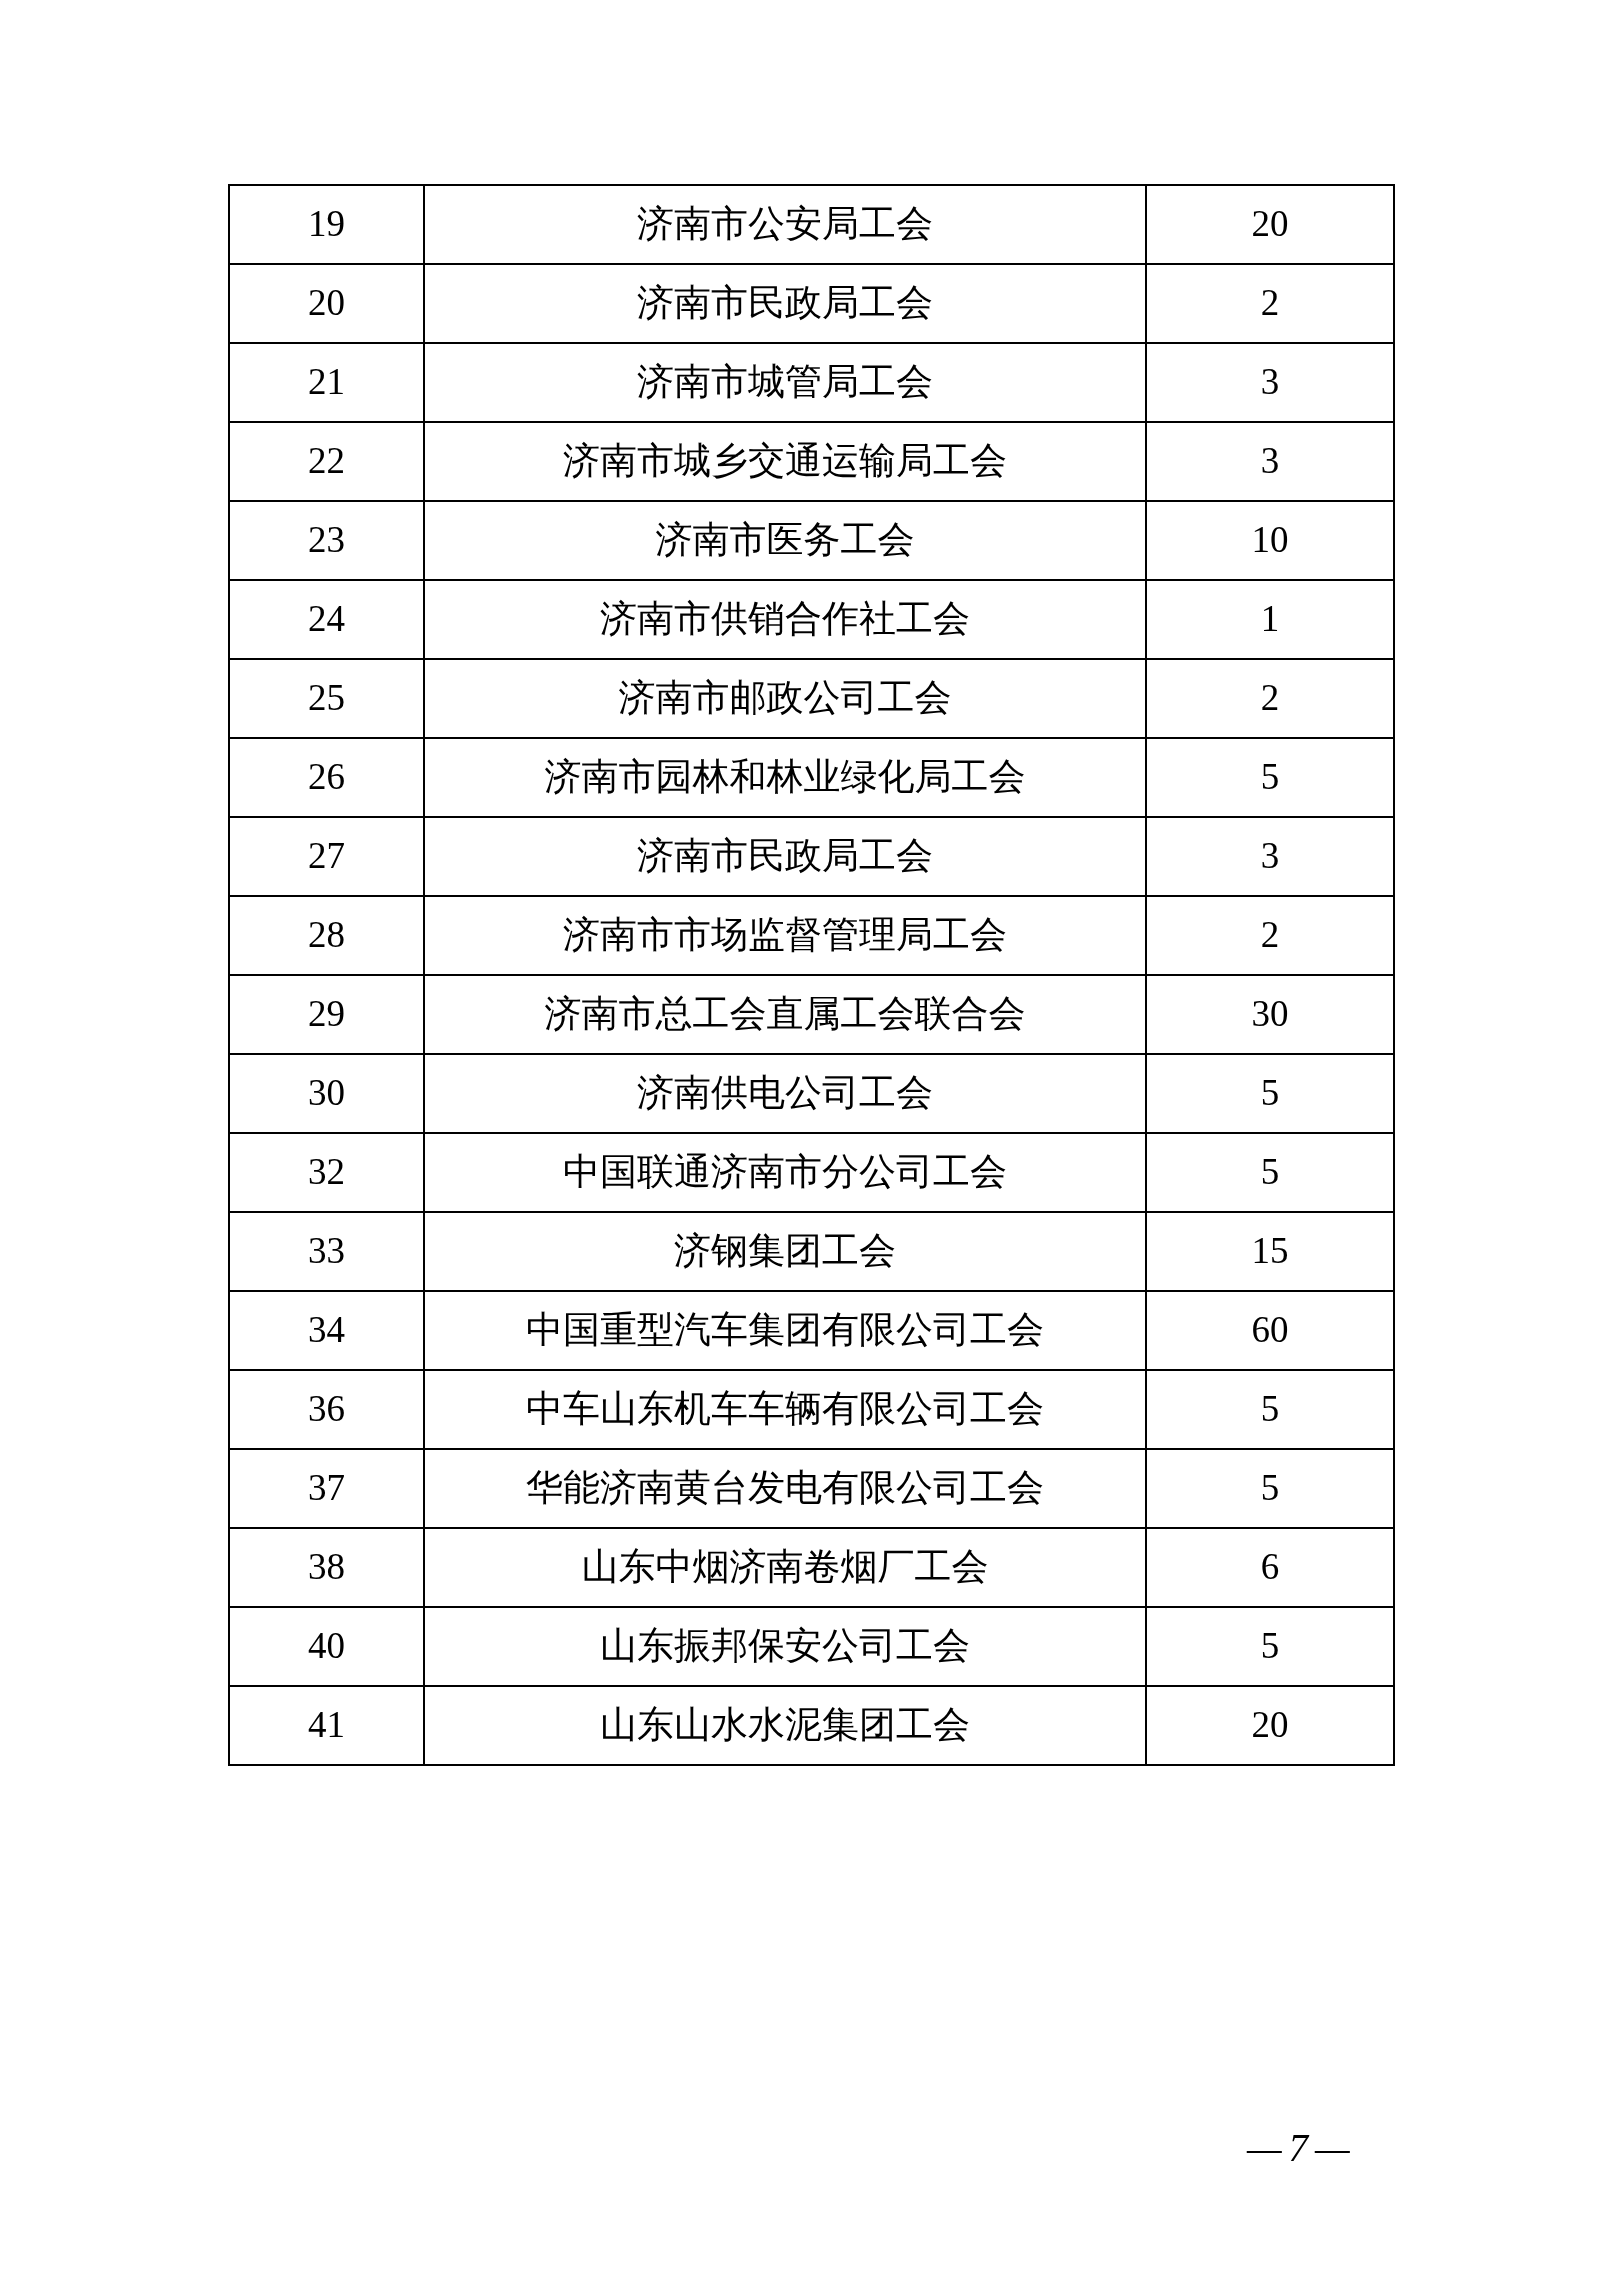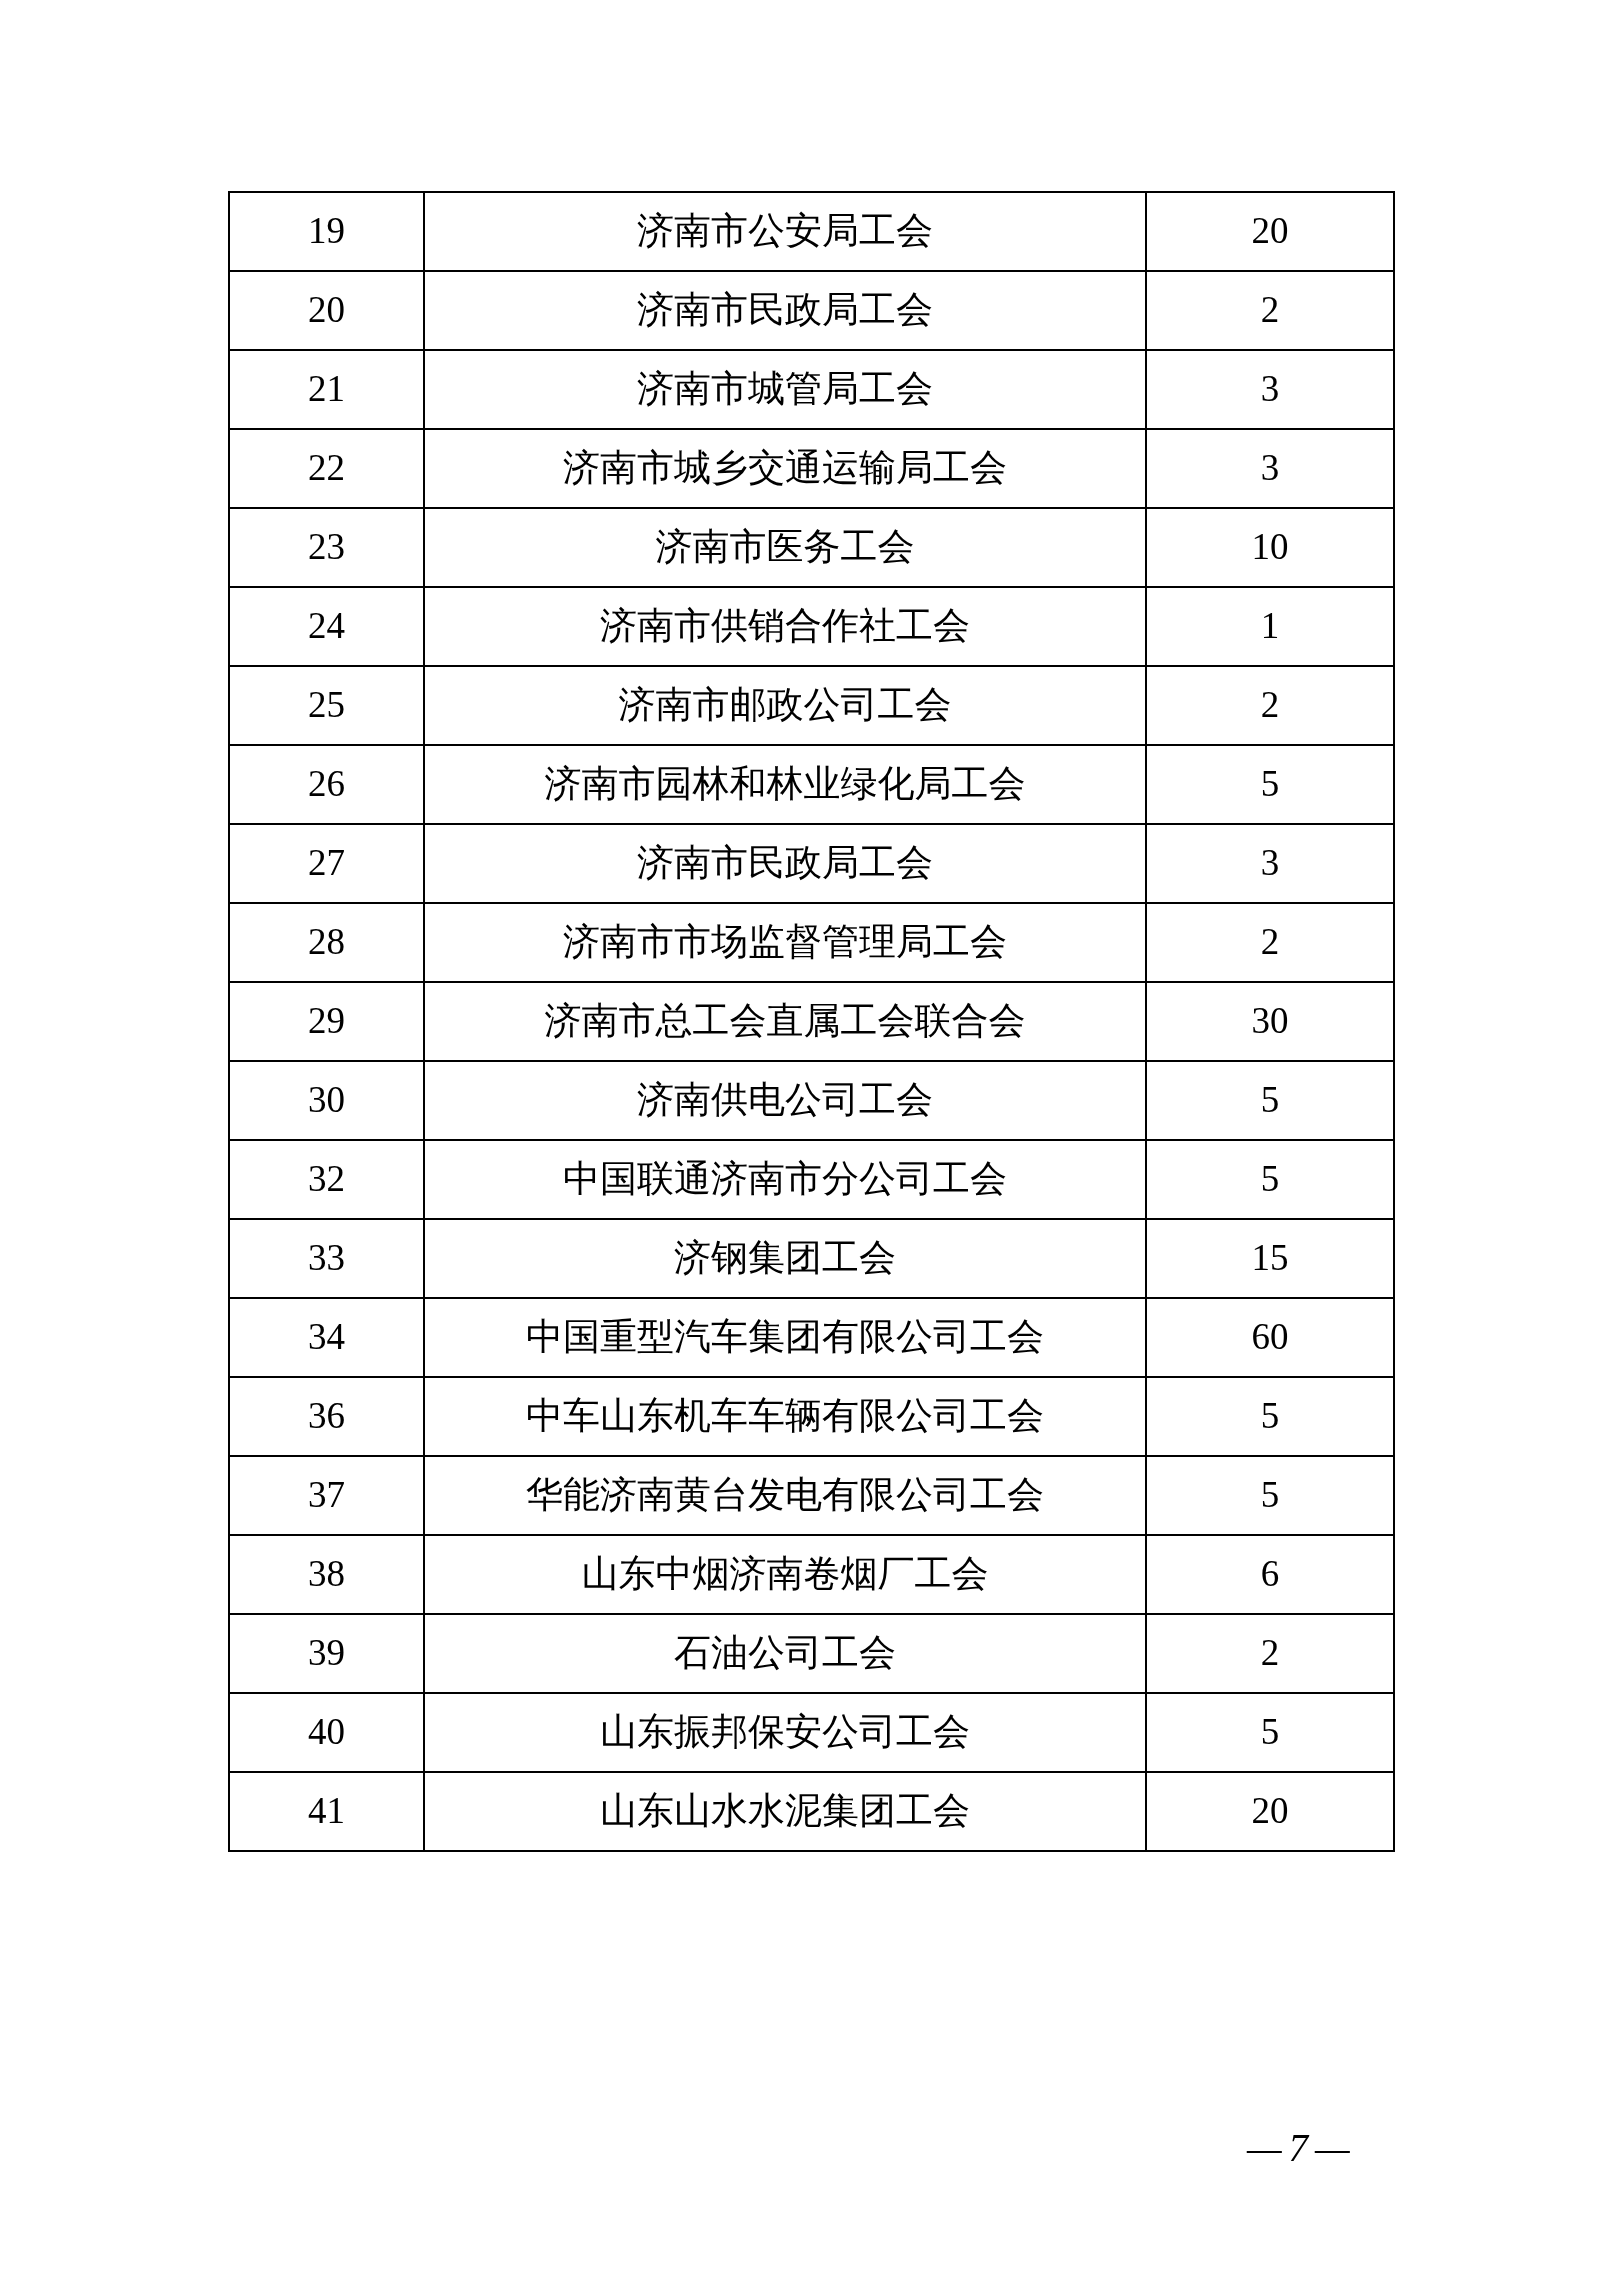--- a/index.html
+++ b/index.html
@@ -10,21 +10,21 @@
   body {
     position: relative;
     width: 1621px;
     height: 2293px;
     font-family: "Liberation Serif", "DejaVu Serif", serif;
     color: #000000;
   }
   table.quota-table {
     position: absolute;
     left: 228px;
-    top: 191px;
+    top: 184px;
     border-collapse: collapse;
     table-layout: fixed;
     width: 1165px;
     border-radius: 6px;
   }
   table.quota-table td {
     border: 2px solid #000000;
     height: 77px;
     padding: 0;
     text-align: center;
@@ -144,25 +144,20 @@
         <td>37</td>
         <td>华能济南黄台发电有限公司工会</td>
         <td>5</td>
       </tr>
       <tr>
         <td>38</td>
         <td>山东中烟济南卷烟厂工会</td>
         <td>6</td>
       </tr>
       <tr>
-        <td>39</td>
-        <td>石油公司工会</td>
-        <td>2</td>
-      </tr>
-      <tr>
         <td>40</td>
         <td>山东振邦保安公司工会</td>
         <td>5</td>
       </tr>
       <tr>
         <td>41</td>
         <td>山东山水水泥集团工会</td>
         <td>20</td>
       </tr>
     </tbody>

